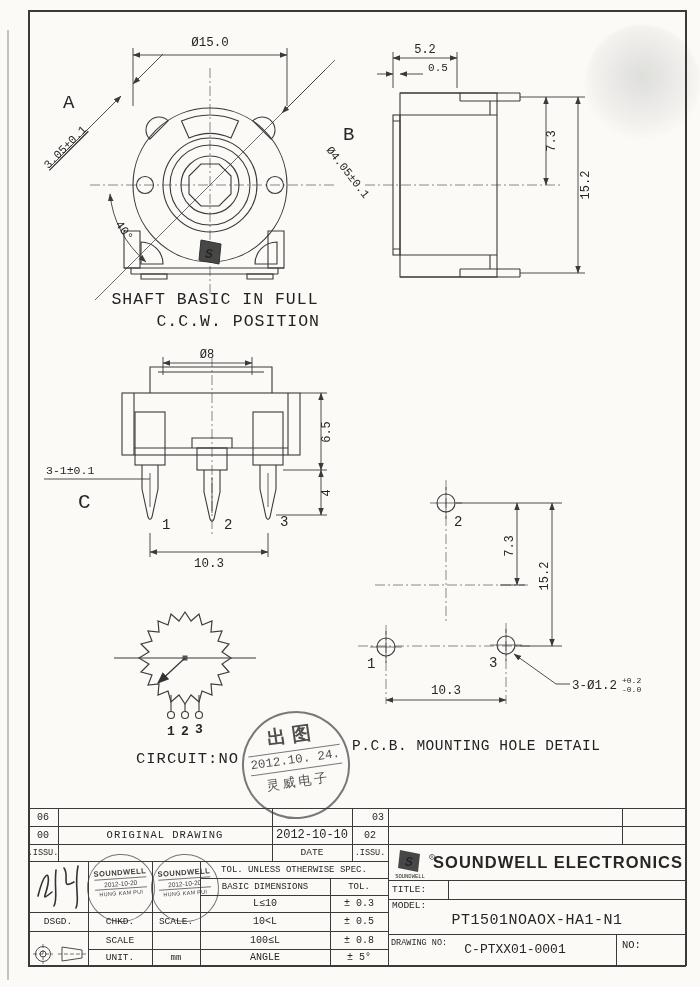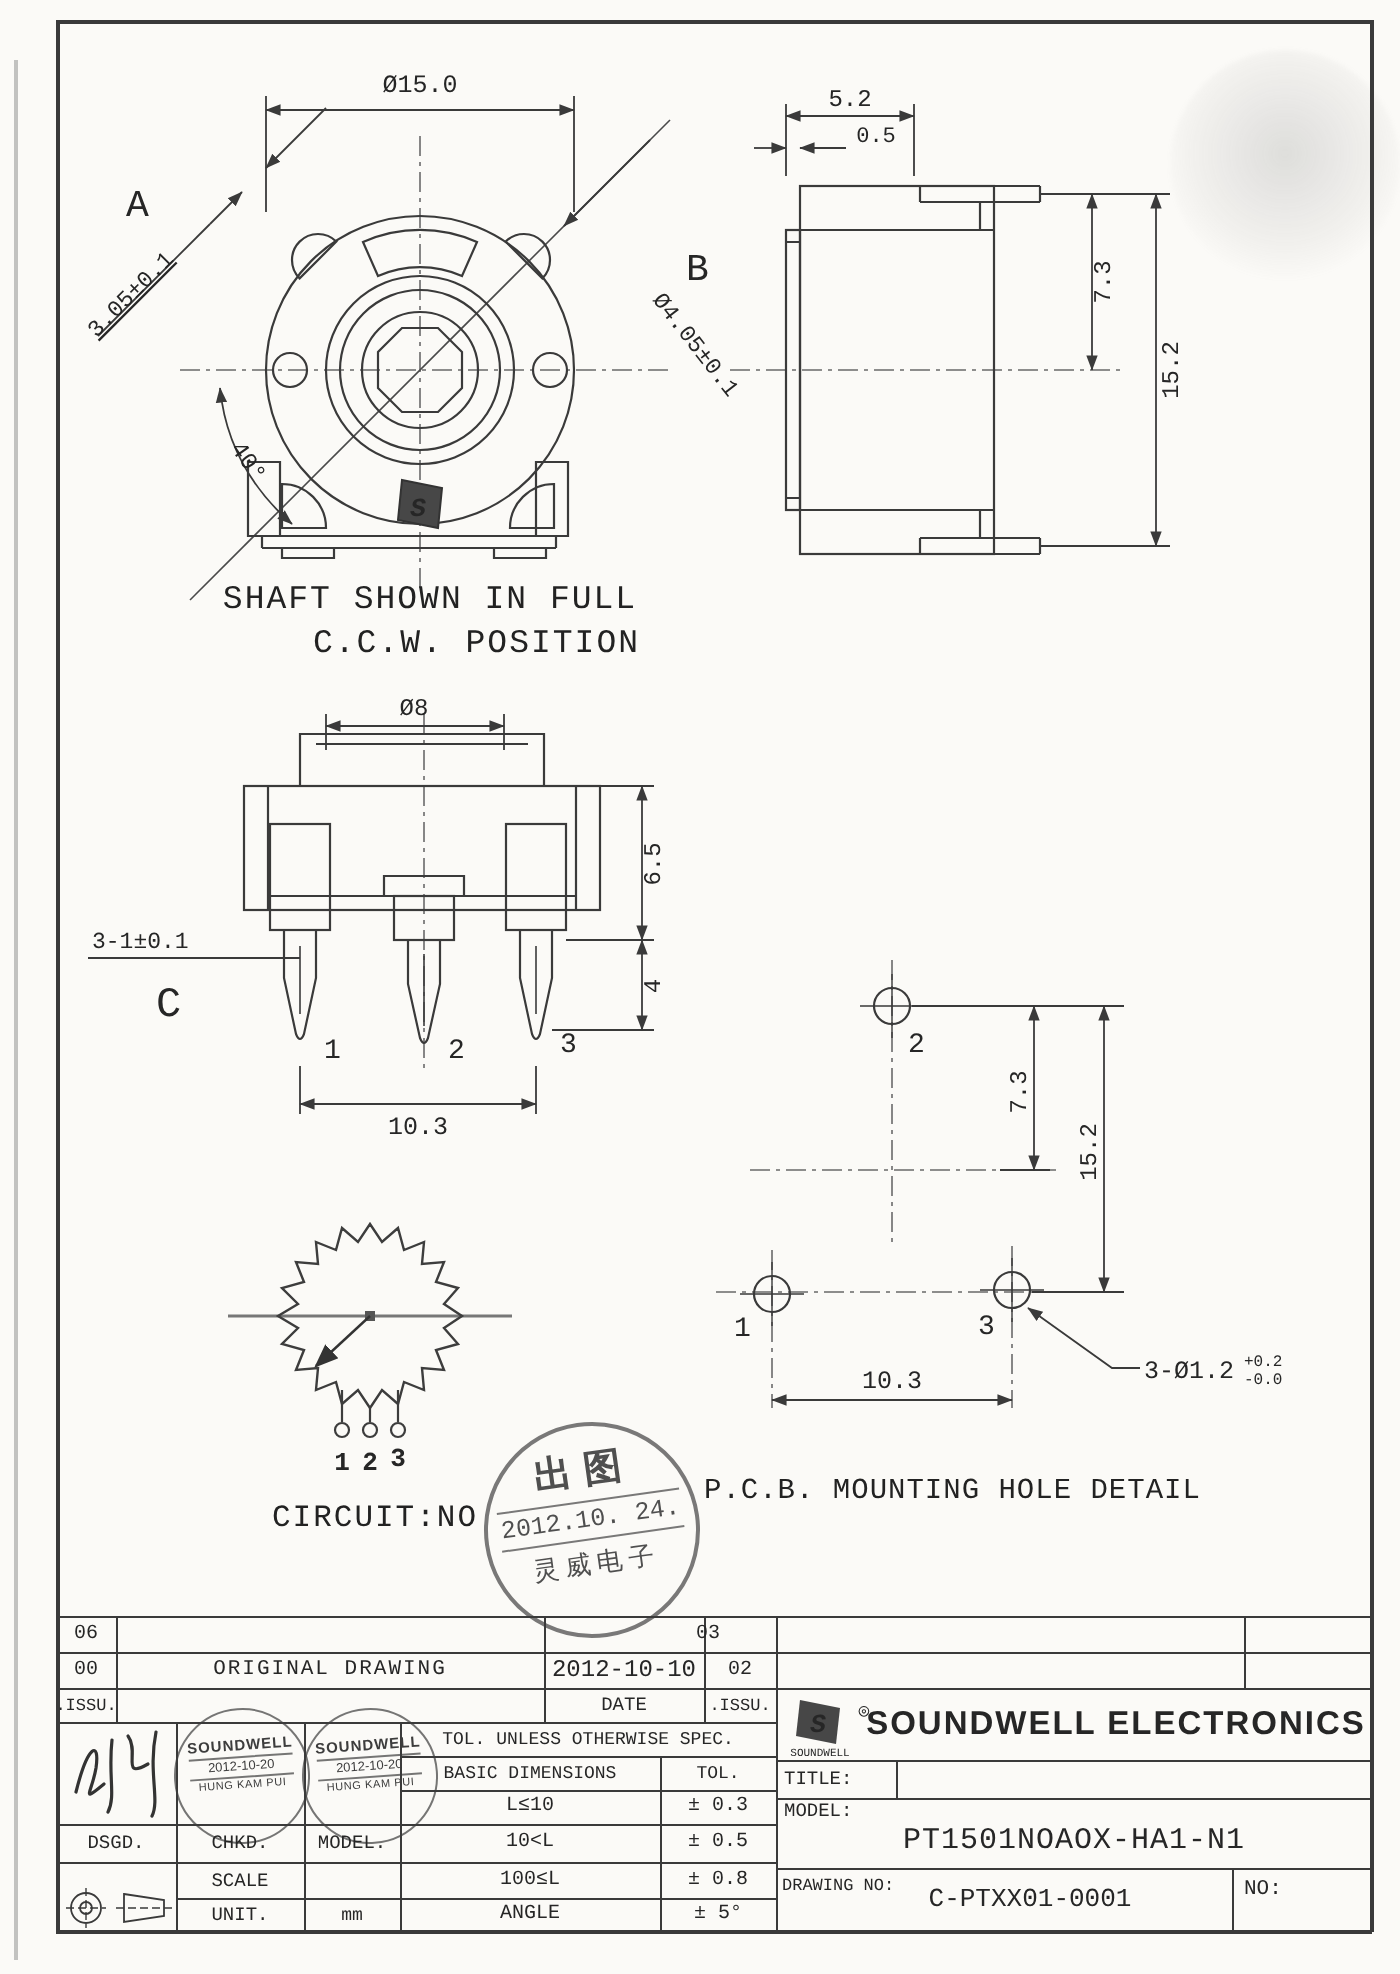--- a/index.html
+++ b/index.html
@@ -87,21 +87,21 @@
       <line x1="98" y1="56" x2="128" y2="26" marker-start="url(#af)"></line>
     </g>
     <text x="28" y="80" font-size="19" font-family="Liberation Sans,sans-serif">A</text>
     <text transform="translate(16,144) rotate(-45)" x="0" y="-4" font-size="11.5" text-decoration="underline">3.05±0.1</text>
     <line x1="290" y1="42" x2="247" y2="85" marker-end="url(#af)" stroke="#3a3a3a" stroke-width=".9"></line>
     <text x="308" y="112" font-size="19" font-family="Liberation Sans,sans-serif">B</text>
     <text transform="translate(291,122) rotate(52)" x="0" y="0" font-size="11.5">Ø4.05±0.1</text>
     <path d="M75,166 Q79,206 111,234" stroke="#3a3a3a" stroke-width=".9" fill="none" marker-start="url(#af)" marker-end="url(#af)"></path>
     <text transform="translate(80,196) rotate(55)" x="0" y="0" font-size="12">40°</text>
   </svg>
-  <div class="cap" style="left:110px;top:290px;width:210px;text-align:center;font-size:16.5px;letter-spacing:1px">SHAFT SHOWN IN FULL</div>
+  <div class="cap" style="left:110px;top:290px;width:210px;text-align:center;font-size:16.5px;letter-spacing:1px">SHAFT BASIC IN FULL</div>
   <div class="cap" style="left:110px;top:312px;width:210px;text-align:right;font-size:16.5px;letter-spacing:1px">C.C.W. POSITION</div>
 
   <svg width="320" height="250" viewBox="0 0 320 250" style="left:365px;top:40px">
     <defs>
       <marker id="as" viewBox="0 0 10 10" refX="9" refY="5" markerWidth="9" markerHeight="9" orient="auto-start-reverse">
         <path d="M0,1.5 L9.5,5 L0,8.5 z" fill="#3a3a3a"></path>
       </marker>
     </defs>
     <path d="M0,145 H195" stroke="#6a6a6a" stroke-width=".8" stroke-dasharray="10 3 2 3" fill="none"></path>
     <g class="ink">
@@ -257,21 +257,21 @@
   <div class="vl" style="left:88px;top:861px;height:105px"></div>
   <div class="vl" style="left:152px;top:861px;height:105px"></div>
   <div class="vl" style="left:200px;top:861px;height:105px"></div>
   <div class="vl" style="left:330px;top:878px;height:88px"></div>
   <div class="vl" style="left:448px;top:880px;height:19px"></div>
   <div class="vl" style="left:616px;top:934px;height:32px"></div>
 
   <div class="cell" style="left:28px;top:808px;width:30px;height:18px;font-size:10px">06</div>
   <div class="cell" style="left:58px;top:808px;width:214px;height:18px;font-size:10px"></div>
   <div class="cell" style="left:272px;top:808px;width:80px;height:18px;font-size:10px"></div>
-  <div class="cell" style="left:336px;top:808px;width:36px;height:18px;font-size:10px">03</div>
+  <div class="cell" style="left:360px;top:808px;width:36px;height:18px;font-size:10px">03</div>
   <div class="cell" style="left:28px;top:826px;width:30px;height:18px;font-size:10px">00</div>
   <div class="cell" style="left:58px;top:826px;width:214px;height:18px;font-size:10.5px;letter-spacing:1px">ORIGINAL DRAWING</div>
   <div class="cell" style="left:272px;top:826px;width:80px;height:18px;font-size:12px">2012-10-10</div>
   <div class="cell" style="left:352px;top:826px;width:36px;height:18px;font-size:10px">02</div>
   <div class="cell" style="left:28px;top:844px;width:30px;height:17px;font-size:8.5px">.ISSU.</div>
   <div class="cell" style="left:272px;top:844px;width:80px;height:17px;font-size:9.5px">DATE</div>
   <div class="cell" style="left:352px;top:844px;width:36px;height:17px;font-size:8.5px">.ISSU.</div>
 
   <svg width="30" height="30" viewBox="0 0 30 30" style="left:394px;top:847px">
     <path d="M6,3 L26,7 L24,25 L4,21 Z" fill="#474747"></path>
@@ -300,21 +300,21 @@
     <span class="a2">2012-10-20</span>
     <div class="a3">HUNG KAM PUI</div>
   </div>
   <div class="appr-stamp" style="left:151px;top:854px">
     <div class="a1">SOUNDWELL</div>
     <span class="a2">2012-10-20</span>
     <div class="a3">HUNG KAM PUI</div>
   </div>
   <div class="cell" style="left:28px;top:912px;width:60px;height:19px;font-size:9.5px">DSGD.</div>
   <div class="cell" style="left:88px;top:912px;width:64px;height:19px;font-size:9.5px">CHKD.</div>
-  <div class="cell" style="left:152px;top:912px;width:48px;height:19px;font-size:9.5px">MODEL.</div>
+  <div class="cell" style="left:152px;top:912px;width:48px;height:19px;font-size:9.5px">SCALE.</div>
   <div class="cell" style="left:88px;top:931px;width:64px;height:18px;font-size:9.5px">SCALE</div>
   <div class="cell" style="left:88px;top:949px;width:64px;height:17px;font-size:9.5px">UNIT.</div>
   <div class="cell" style="left:152px;top:949px;width:48px;height:17px;font-size:9px">mm</div>
 
   <svg width="56" height="21" viewBox="0 0 56 21" style="left:32px;top:944px">
     <g stroke="#3a3a3a" stroke-width=".9" fill="none">
       <circle cx="11" cy="10" r="7.5"></circle>
         <circle cx="11" cy="10" r="3"></circle>
       <path d="M1,10 H21 M11,0 V20" stroke-dasharray="4 2" stroke-width=".7"></path>
       <path d="M30,3 L50,6 V14 L30,17 Z"></path>

